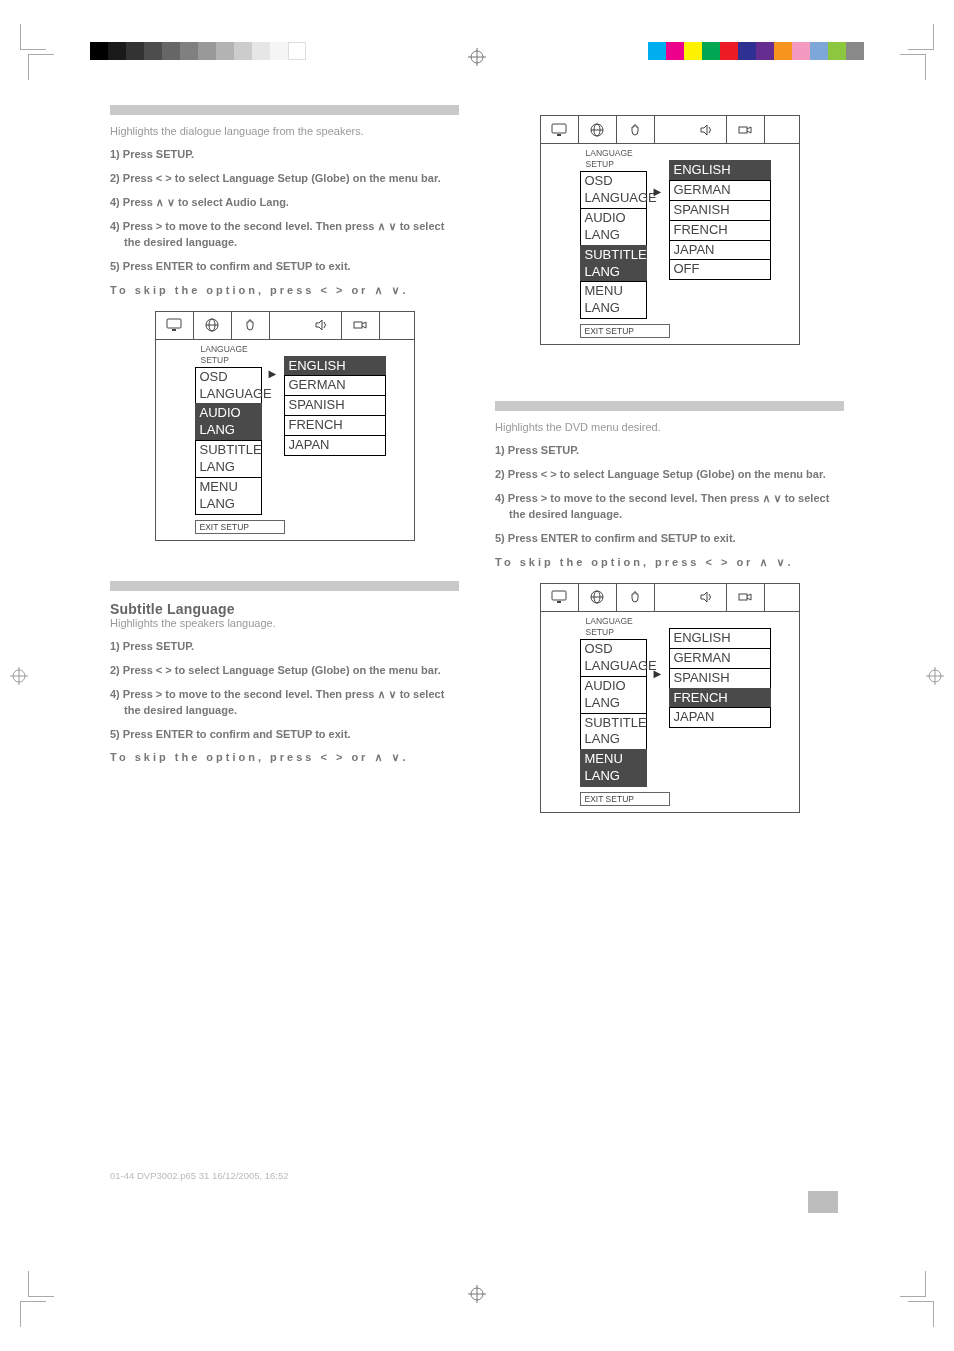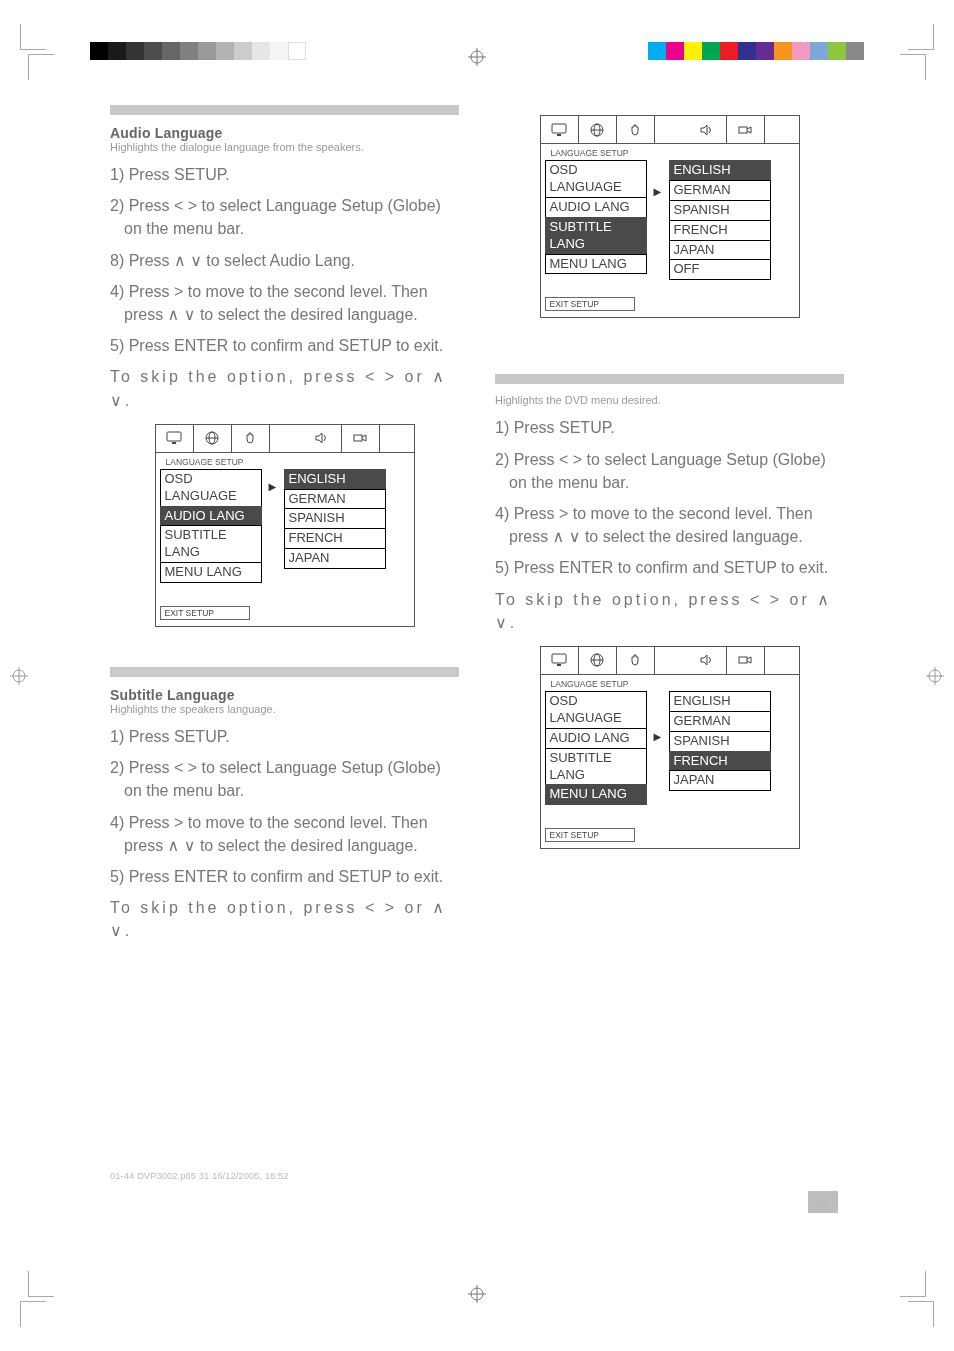--- a/index.html
+++ b/index.html
@@ -81,21 +81,21 @@
     font-weight: bold;
     color: #666;
     margin-bottom: 0;
     letter-spacing: 0.2px;
   }
   .section-sub {
     font-size: 11px;
     color: #999;
     margin-bottom: 10px;
   }
-  p { font-size: 16px; line-height: 1.45; color: #777; margin-bottom: 8px; }
+  p { font-size: 11px; line-height: 1.45; color: #777; margin-bottom: 8px; font-weight: bold; }
   .numitem { padding-left: 14px; text-indent: -14px; }
   .small-arrows { letter-spacing: 3px; }
   .menu-box {
     border: 1px solid #555;
     width: 260px;
     margin: 12px auto 16px;
     font-size: 9px;
     color: #444;
   }
   .menu-icons {
@@ -113,21 +113,21 @@
     background: #fff;
   }
   .menu-icons .cell:last-child { border-right: none; flex: 1; }
   .menu-icons .gap { border-right: none; flex: 1; }
   .menu-body {
     display: flex;
     position: relative;
     min-height: 110px;
   }
   .menu-left, .menu-right { padding: 2px 0; }
-  .menu-left { width: 110px; }
+  .menu-left { width: 110px; padding-left: 35px; }
   .menu-right { width: 110px; margin-left: 14px; }
   .mrow {
     border: 1px solid #000000;
     padding: 1px 4px;
     margin: 0 4px;
     font-size: 13px;
     line-height: 1.3;
     background: #fff;
     margin-bottom: -1px;
   }
@@ -135,21 +135,21 @@
   .mrow.title { border: none; padding: 2px 6px; font-size: 8.5px; color: #555; }
   .arrow-cell {
     position: absolute;
     left: 113px;
     font-size: 10px;
     color: #333;
   }
   .exit {
     border: 1px solid #666;
     padding: 1px 4px;
-    margin: 24px 4px 4px;
+    margin: 6px 4px 4px;
     width: 90px;
     font-size: 8.5px;
   }
   .page-tab {
     position: absolute;
     right: 116px;
     bottom: 138px;
     width: 30px;
     height: 22px;
     background: #bdbdbd;
@@ -228,25 +228,24 @@
       <line x1="9" y1="0" x2="9" y2="18" stroke="#999"></line>
       <line x1="0" y1="9" x2="18" y2="9" stroke="#999"></line>
     </svg>
 </div>
 
 <div class="page">
   <div class="columns">
 
     <div class="col">
       <div class="graybar"></div>
-      <div class="section-title">Audio Language</div>
       <div class="section-sub">Highlights the dialogue language from the speakers.</div>
       <p class="numitem">1) Press SETUP.</p>
       <p class="numitem">2) Press &lt; &gt; to select Language Setup (Globe) on the menu bar.</p>
-      <p class="numitem">8) Press ∧ ∨ to select Audio Lang.</p>
+      <p class="numitem">4) Press ∧ ∨ to select Audio Lang.</p>
       <p class="numitem">4) Press &gt; to move to the second level. Then press ∧ ∨ to select the desired language.</p>
       <p class="numitem">5) Press ENTER to confirm and SETUP to exit.</p>
       <p class="small-arrows">To skip the option, press &lt; &gt; or ∧ ∨.</p>
 
       <div class="menu-box">
         <div class="menu-icons">
           <div class="cell">
               <svg width="16" height="14">
                 <rect x="1" y="1" width="14" height="9" rx="1" fill="none" stroke="#444"></rect>
                 <rect x="6" y="11" width="4" height="2" fill="#444"></rect>

